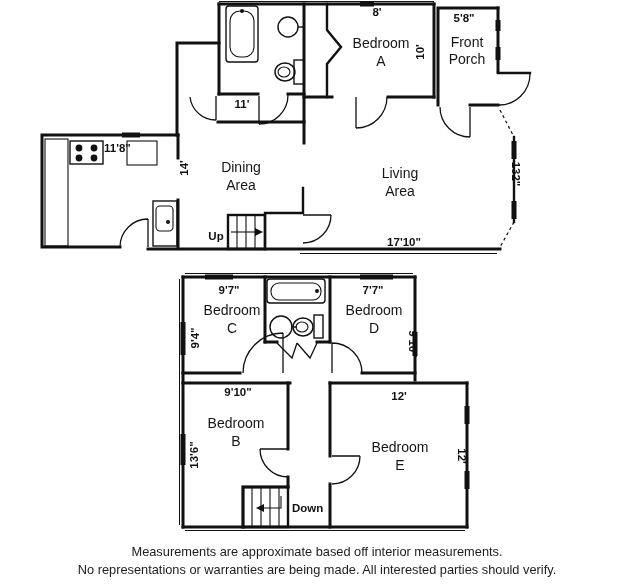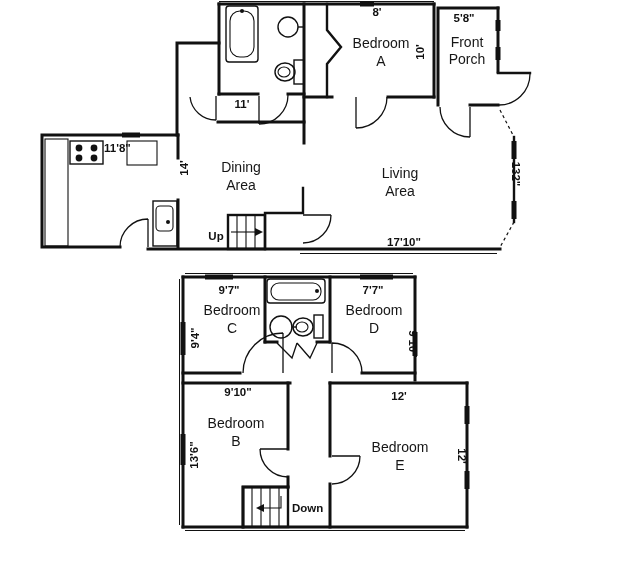--- a/index.html
+++ b/index.html
@@ -232,13 +232,17 @@
 
       <text class="room mid" x="400" y="452">Bedroom</text>
       <text class="room mid" x="400" y="470">E</text>
       <text class="dim mid" x="399" y="400">12'</text>
       <text class="dim mid" x="458" y="456" transform="rotate(90 458 456)">12'</text>
 
       <text class="dim" x="292" y="512">Down</text>
     </g>
   </svg>
 
+  <div class="disclaimer">
+    <div>Measurements are approximate based off interior measurements.</div>
+    <div>No representations or warranties are being made. All interested parties should verify.</div>
+  </div>
 </div>
 
 </body></html>

